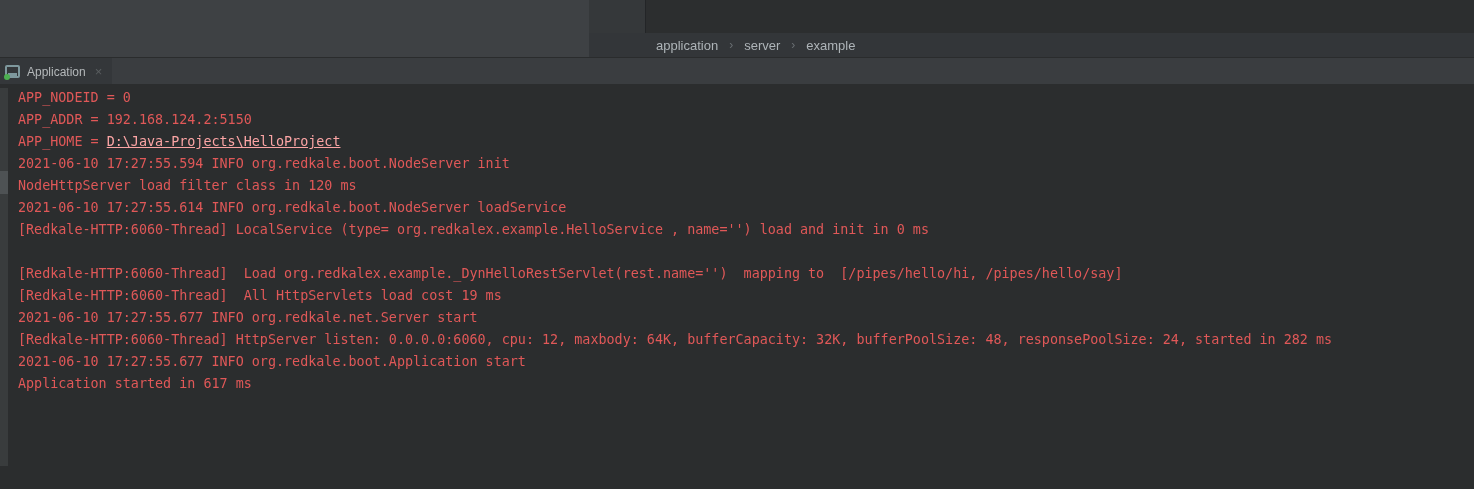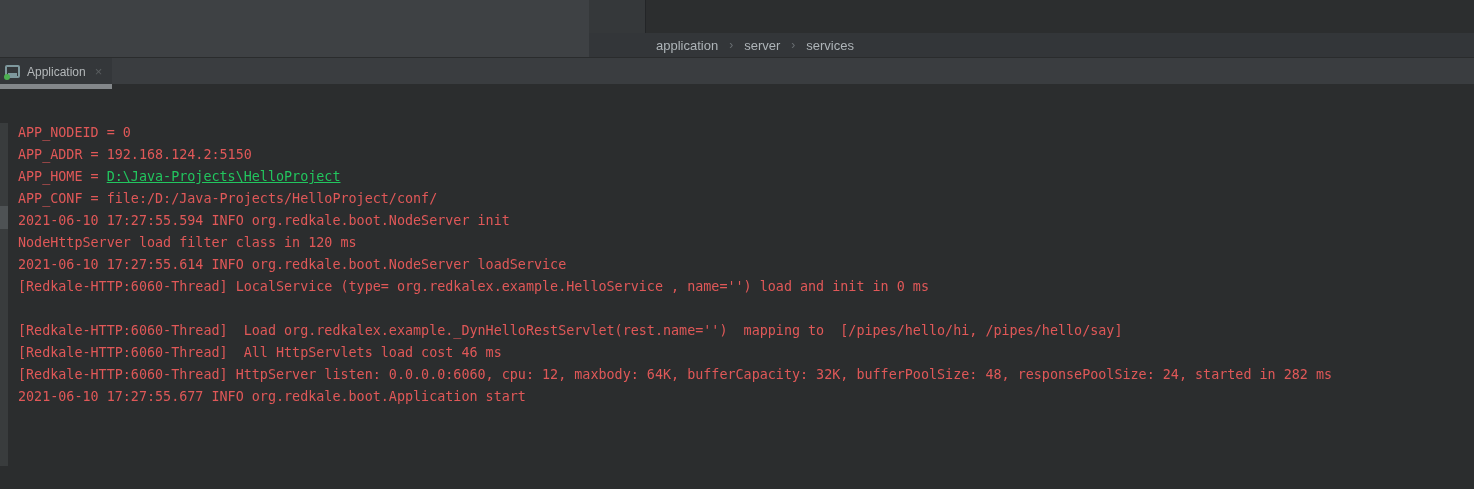--- a/index.html
+++ b/index.html
@@ -28,44 +28,44 @@
 
   
   .console-icon { position:relative; width:16px; height:14px; }
   .console-icon .frame { position:absolute; left:0; top:0; width:15px; height:13px;
                          border:2px solid #7e989d; border-radius:2px; }
   .console-icon .bar   { position:absolute; left:3px; top:8px; width:9px; height:3px; background:#7e989d; }
   .console-icon .dot   { position:absolute; left:-1px; top:9px; width:6px; height:6px;
                          border-radius:50%; background:#4caf50; }
 
   
-  .console { position:absolute; left:0; top:84px; right:0; bottom:0; background:#2b2d2e;margin-top:35px; }
+  .console { position:absolute; left:0; top:84px; right:0; bottom:0; background:#2b2d2e; }
   .gutter-strip { position:absolute; left:0; top:4px; width:8px; bottom:0; background:#393c3d; }
   .gutter-thumb { position:absolute; left:0; top:83px; width:8px; height:23px; background:#4e5254; }
   .log { position:absolute; left:18px; top:3px; right:0;
          font-family:"DejaVu Sans Mono", monospace; font-size:13.4px; line-height:22px; }
   .log-line { white-space:pre; color:#e05858; min-height:22px; }
-  .log-line .lnk { color:#22c55e; text-decoration:underline; cursor:pointer; }
+  .log-line .lnk { color:#fca5a5; text-decoration:underline; cursor:pointer; }
 </style>
 </head>
 <body>
 
 <div id="root">
 
   <div class="editor-panel"></div>
   <div class="top-right-band"></div>
   <div class="mid-block"></div>
 
   <div class="breadcrumb-bar" id="breadcrumb-bar">
 
   <span class="crumb">application</span>
       <span class="crumb-sep">›</span>
       <span class="crumb">server</span>
       <span class="crumb-sep">›</span>
-      <span class="crumb">services</span>
+      <span class="crumb">example</span>
     </div>
 
   <div class="tab-bar">
     <div class="tab">
       <span class="console-icon">
         <span class="frame"></span>
           <span class="bar"></span>
         <span class="dot"></span>
       </span>
       <span class="tab-label">Application</span>
@@ -76,26 +76,27 @@
 
   <div class="console">
     <div class="gutter-strip">
       <div class="gutter-thumb"></div>
     </div>
     <div class="log" id="log">
 
     <div class="log-line">APP_NODEID = 0</div>
         <div class="log-line">APP_ADDR = 192.168.124.2:5150</div>
         <div class="log-line"><span>APP_HOME = </span><span class="lnk">D:\Java-Projects\HelloProject</span></div>
-        <div class="log-line">APP_CONF = file:/D:/Java-Projects/HelloProject/conf/</div>
         <div class="log-line">2021-06-10 17:27:55.594 INFO org.redkale.boot.NodeServer init</div>
         <div class="log-line">NodeHttpServer load filter class in 120 ms</div>
         <div class="log-line">2021-06-10 17:27:55.614 INFO org.redkale.boot.NodeServer loadService</div>
         <div class="log-line">[Redkale-HTTP:6060-Thread] LocalService (type= org.redkalex.example.HelloService , name='') load and init in 0 ms</div>
         <div class="log-line"></div>
         <div class="log-line">[Redkale-HTTP:6060-Thread]  Load org.redkalex.example._DynHelloRestServlet(rest.name='')  mapping to  [/pipes/hello/hi, /pipes/hello/say]</div>
-        <div class="log-line">[Redkale-HTTP:6060-Thread]  All HttpServlets load cost 46 ms</div>
+        <div class="log-line">[Redkale-HTTP:6060-Thread]  All HttpServlets load cost 19 ms</div>
+        <div class="log-line">2021-06-10 17:27:55.677 INFO org.redkale.net.Server start</div>
         <div class="log-line">[Redkale-HTTP:6060-Thread] HttpServer listen: 0.0.0.0:6060, cpu: 12, maxbody: 64K, bufferCapacity: 32K, bufferPoolSize: 48, responsePoolSize: 24, started in 282 ms</div>
         <div class="log-line">2021-06-10 17:27:55.677 INFO org.redkale.boot.Application start</div>
+        <div class="log-line">Application started in 617 ms</div>
       </div>
   </div>
 
 </div>
 
 </body></html>

